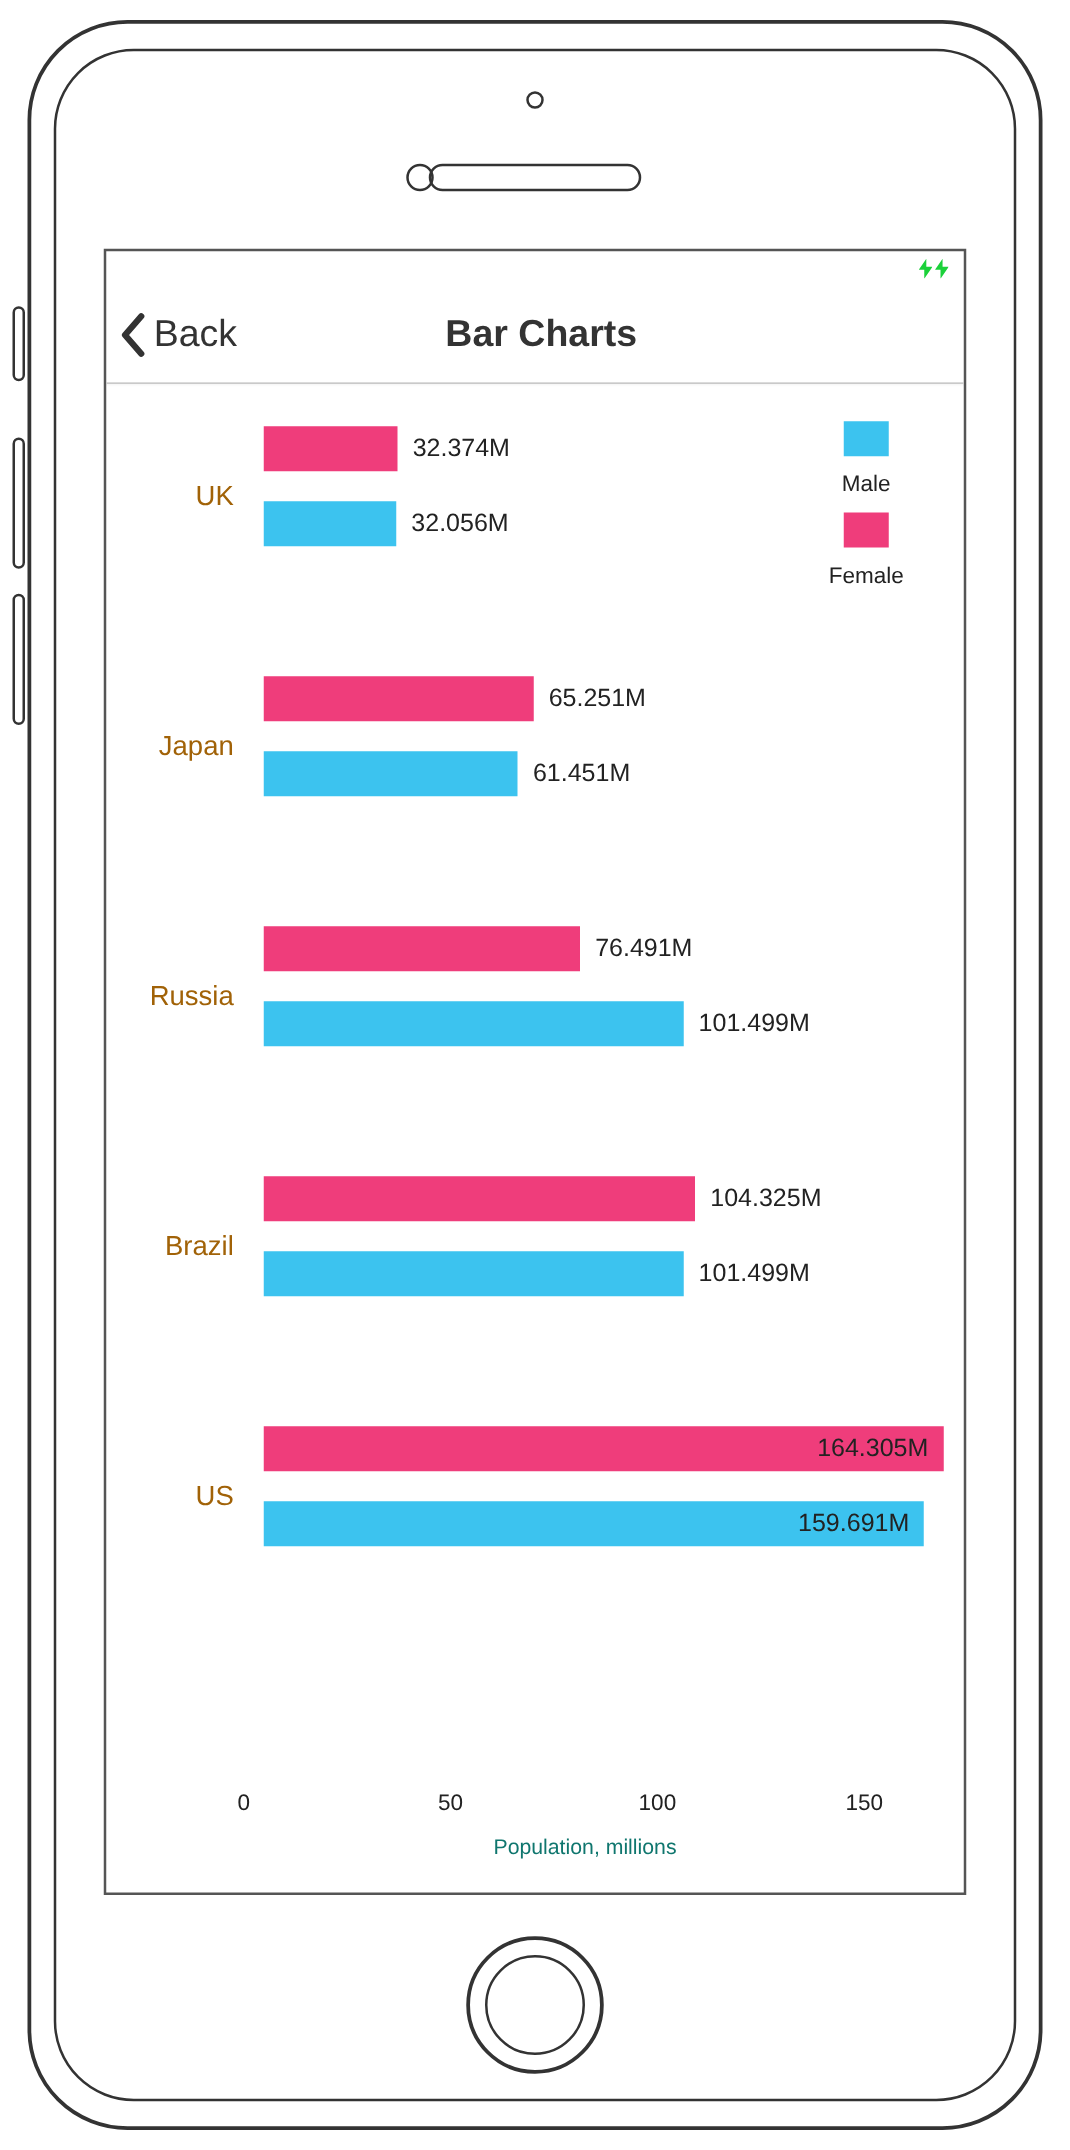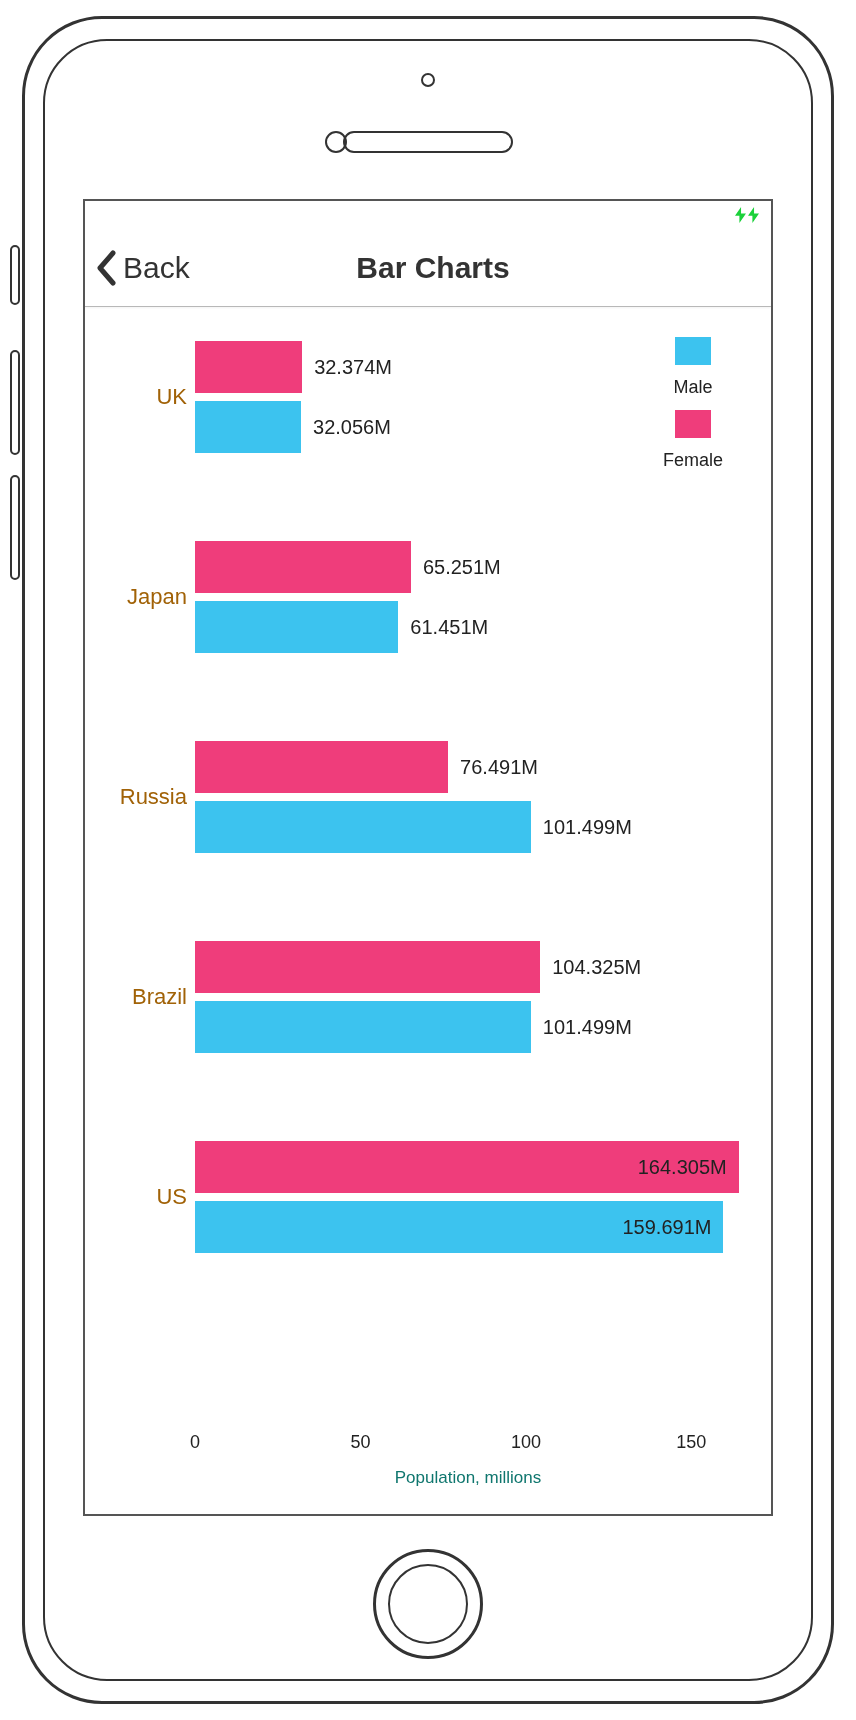--- a/index.html
+++ b/index.html
@@ -156,22 +156,22 @@
     color: #a16207;
     text-align: right;
     padding-right: 6px;
   }
   .bars-origin {
     position: absolute;
     left: 90px; right: 10px; top: 0; bottom: 0;
   }
   .bar {
     position: absolute;
-    height: 52px;
-    left: 0;
+    height: 36px;
+    left: 16px;
   }
   .bar.female { top: 0; }
   .bar.male { top: 60px; }
   .bar-label {
     position: absolute;
     left: calc(100% + 12px);
     top: 50%; transform: translateY(-50%);
     font-size: 20px;
     color: #222;
     white-space: nowrap;

